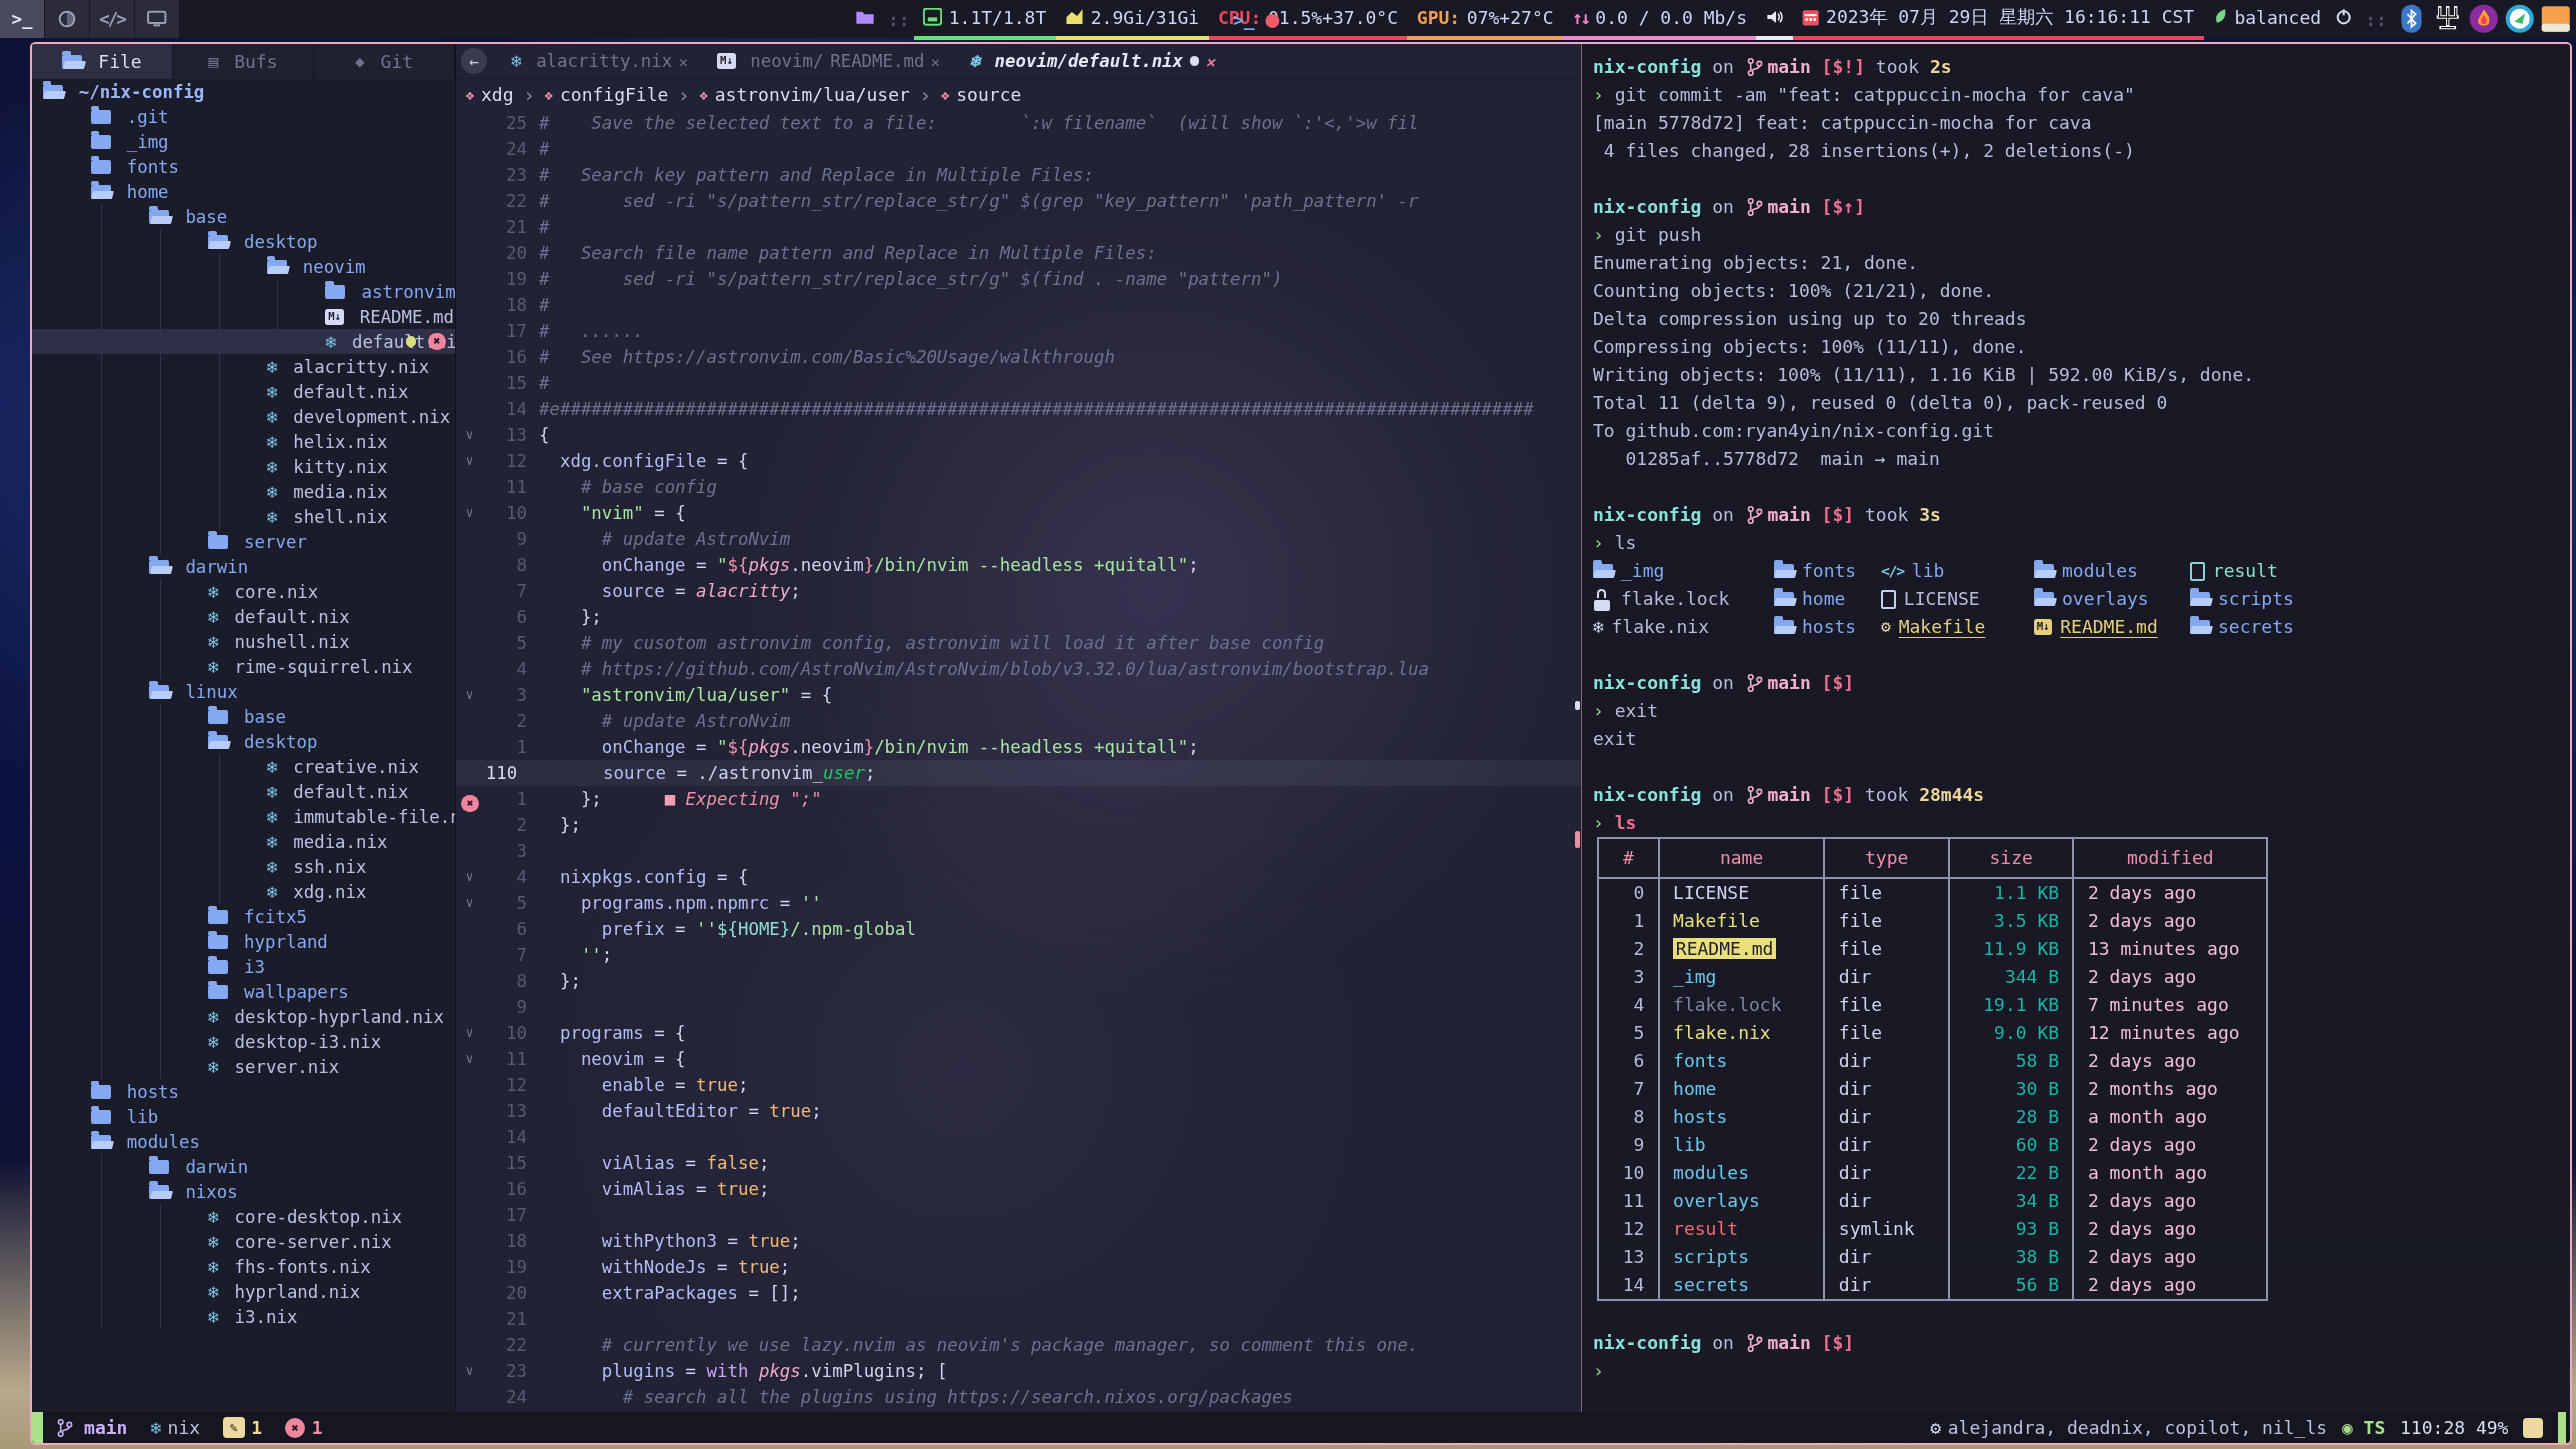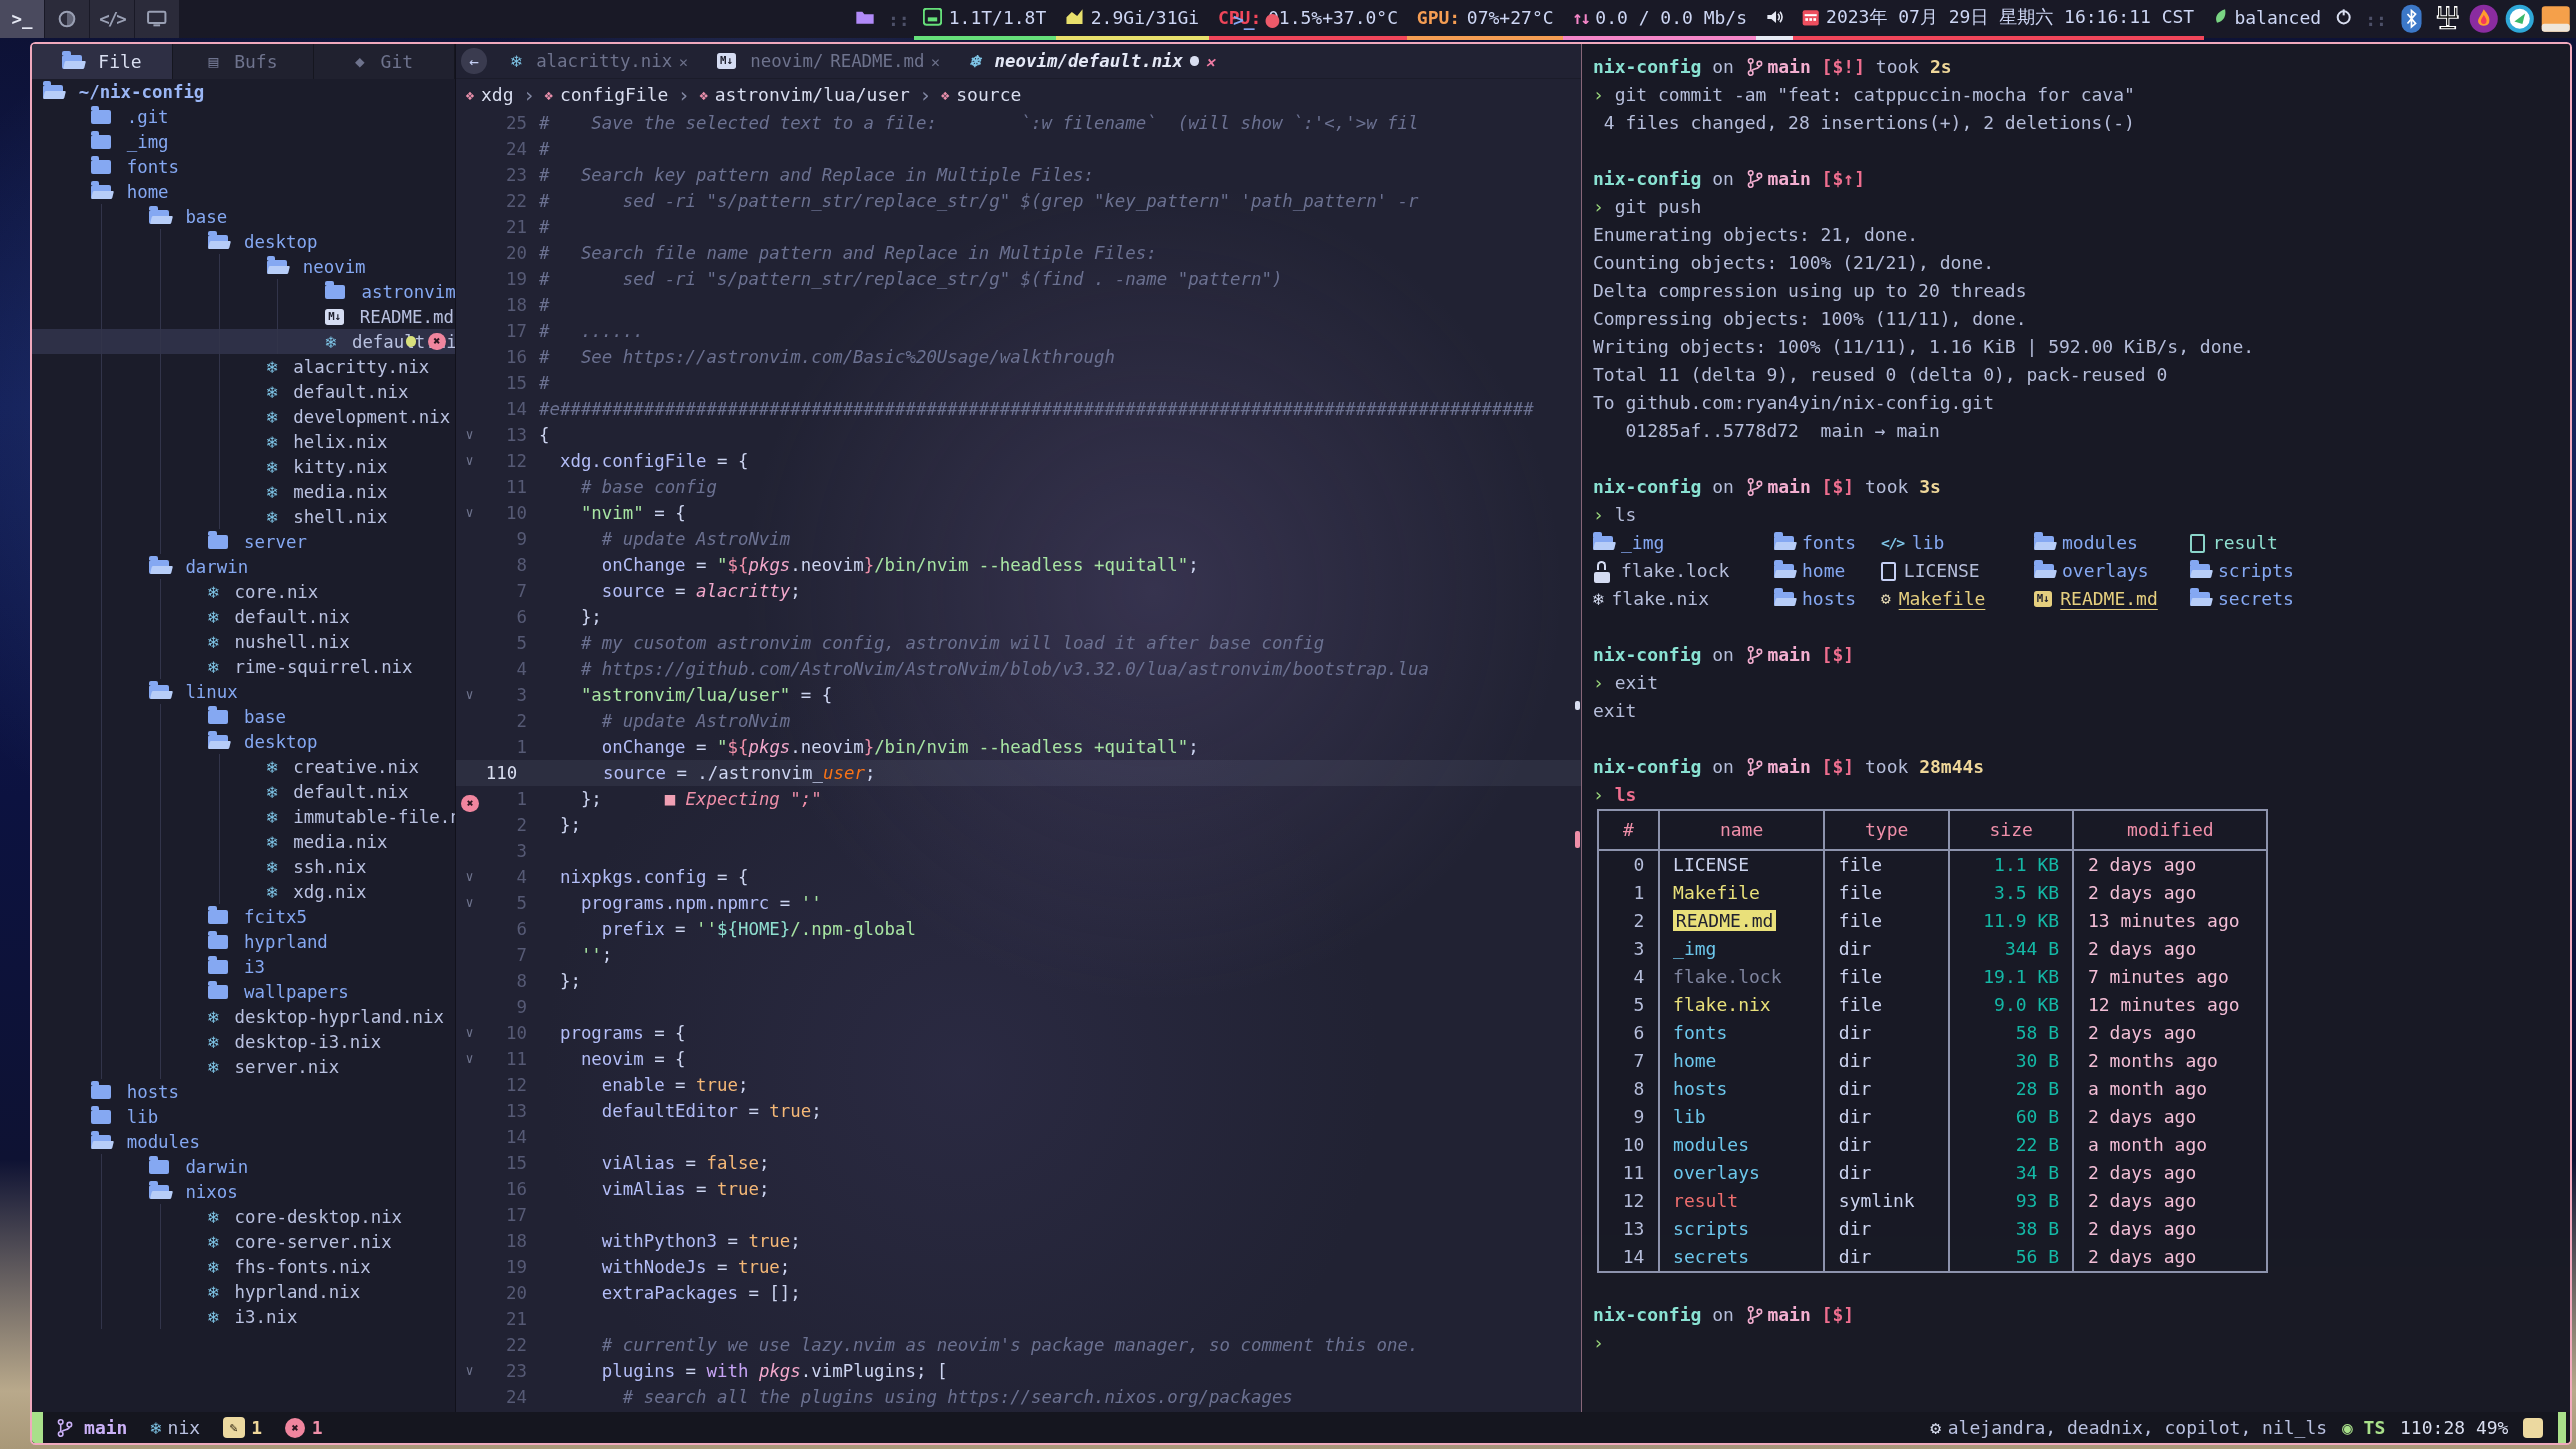--- a/index.html
+++ b/index.html
@@ -85,21 +85,21 @@
   .gut .fold{width:27px;text-align:center;color:#6e738d;font-size:13.4px;}
   .gut .num{flex:1;text-align:right;padding-right:12px;color:#565a75;}
   .cline.cur .gut .num{text-align:left;padding-left:2.7px;color:#d9def0;}
   .cursorbar{width:2.7px;height:20px;background:#e5c07b;margin-right:1.3px;}
   .gut .erric{width:17.4px;height:17.4px;margin-left:5.4px;border-radius:50%;background:#f0859e;color:#2a1620;font-size:11.4px;font-weight:bold;display:flex;align-items:center;justify-content:center;}
   .ctext{flex:1;overflow:hidden;}
   
   .wh{color:#ccd4f0;} .dim{color:#b5bdda;} .cmt{color:#6b7191;font-style:italic;}
   .lav{color:#b3bdf7;} .grn{color:#a8e5a3;} .teal{color:#8fdfd0;} .org{color:#f5b877;}
   .red{color:#ef8fa9;} .pnkI{color:#f2a8cb;font-style:italic;} .pur{color:#c7a4f5;}
-  .dimI{color:#f97316;font-style:italic;} .errI{color:#ef8fa9;font-style:italic;}
+  .dimI{color:#22c55e;font-style:italic;} .errI{color:#ef8fa9;font-style:italic;}
   .errsq{color:#f0a0b4;}
   .scrollmark{position:absolute;right:1.3px;top:57.5%;width:5.4px;height:17.4px;background:#ef8fa9;border-radius:2px;z-index:2;}
   .scrolldot{position:absolute;right:1.3px;top:48%;width:5.4px;height:9.4px;background:#d9def0;border-radius:2px;z-index:2;}
   
   .term{width:977px;flex:none;background:rgba(25,26,37,.97);overflow:hidden;padding:9.4px 0 0 10.7px;font-size:18px;line-height:28px;color:#c3cbe8;}
   .tline{white-space:pre;height:28px;display:flex;align-items:center;}
   .tealb{color:#8ae2d3;font-weight:bold;} .pnkb{color:#f3aed0;font-weight:bold;}
   .redb{color:#ef6e8f;font-weight:bold;} .yelb{color:#efd79a;font-weight:bold;}
   .grna{color:#9ad77c;} .blu{color:#85a8f2;} .ylw{color:#e5cf7f;}
   .tu{text-decoration:underline;text-underline-offset:4px;}
@@ -772,20 +772,21 @@
       <div class="scrollmark"></div>
     </div>
     <div class="term">
         <div class="tline"><span class="tealb">nix-config</span><span class="dim"> on </span><svg class="branchsvg" width="17.4" height="20" viewBox="0 0 26 30">
             <circle cx="7" cy="6" r="3.4" fill="none" stroke="#f3aed0" stroke-width="2.4"></circle>
             <circle cx="7" cy="24" r="3.4" fill="none" stroke="#f3aed0" stroke-width="2.4"></circle>
             <circle cx="20" cy="10" r="3.4" fill="none" stroke="#f3aed0" stroke-width="2.4"></circle>
             <path d="M7 9.5 V20.5 M20 13.5 C20 18,13 17,9 20" fill="none" stroke="#f3aed0" stroke-width="2.4"></path>
           </svg><span class="pnkb">main</span><span class="redb"> [$!]</span><span class="dim"> took </span><span class="yelb">2s</span></div>
         <div class="tline"><span class="grna">› </span><span class="dim">git commit -am "feat: catppuccin-mocha for cava"</span></div>
+        <div class="tline"><span class="dim">[main 5778d72] feat: catppuccin-mocha for cava</span></div>
         <div class="tline"><span class="dim"> 4 files changed, 28 insertions(+), 2 deletions(-)</span></div>
         <div class="tline"><span class="dim"></span></div>
         <div class="tline"><span class="tealb">nix-config</span><span class="dim"> on </span><svg class="branchsvg" width="17.4" height="20" viewBox="0 0 26 30">
             <circle cx="7" cy="6" r="3.4" fill="none" stroke="#f3aed0" stroke-width="2.4"></circle>
             <circle cx="7" cy="24" r="3.4" fill="none" stroke="#f3aed0" stroke-width="2.4"></circle>
             <circle cx="20" cy="10" r="3.4" fill="none" stroke="#f3aed0" stroke-width="2.4"></circle>
             <path d="M7 9.5 V20.5 M20 13.5 C20 18,13 17,9 20" fill="none" stroke="#f3aed0" stroke-width="2.4"></path>
           </svg><span class="pnkb">main</span><span class="redb"> [$↑]</span></div>
         <div class="tline"><span class="grna">› </span><span class="dim">git push</span></div>
         <div class="tline"><span class="dim">Enumerating objects: 21, done.</span></div>

